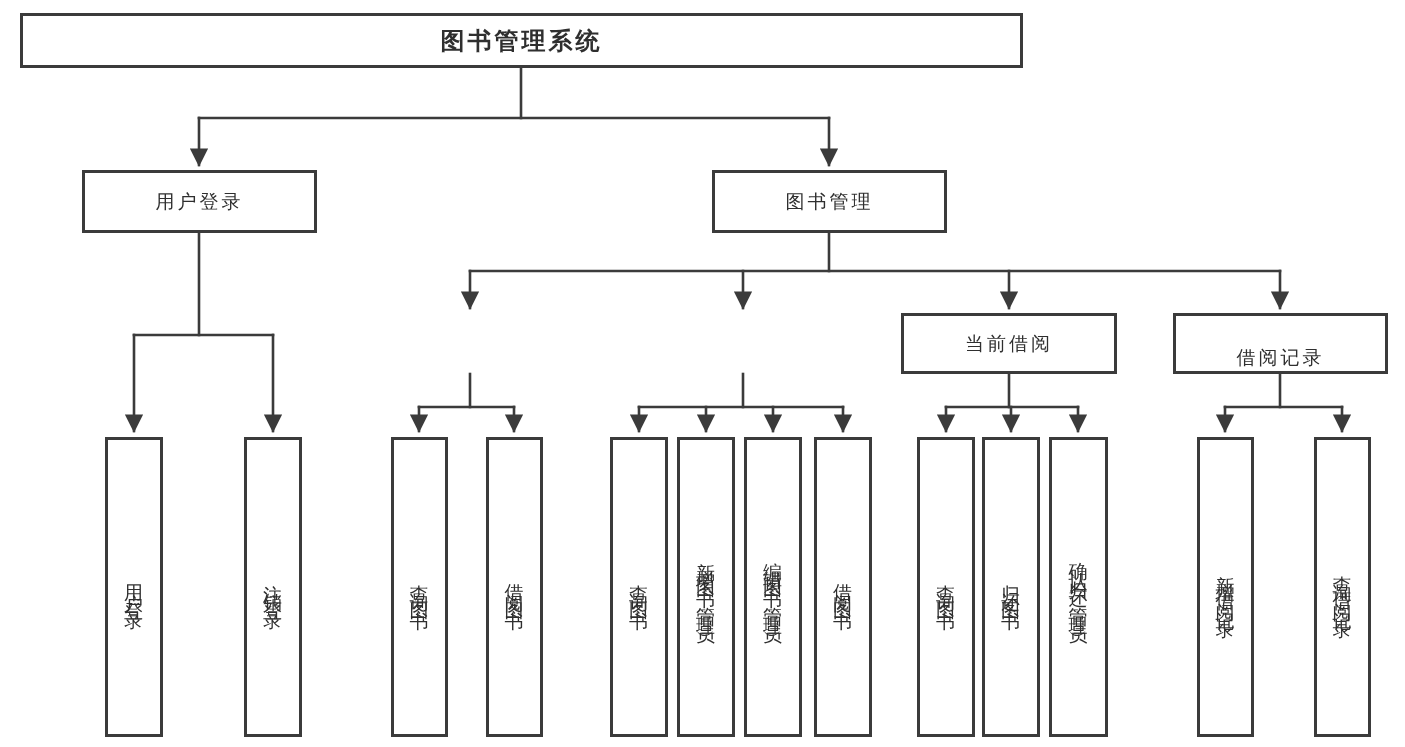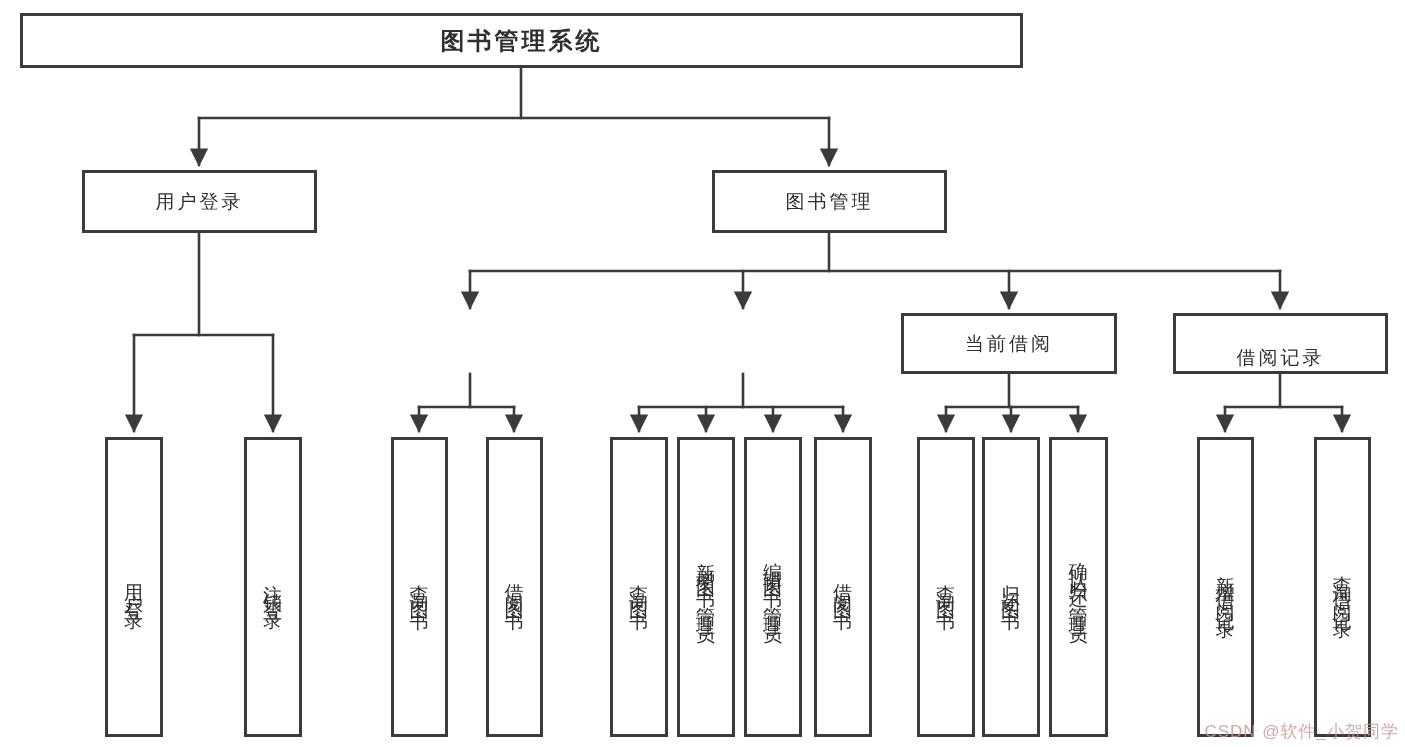--- a/index.html
+++ b/index.html
@@ -181,15 +181,14 @@
   <div class="box leaf" id="l11">
     <span class="v-label">确认归还（管理员）</span>
   </div>
   <div class="box leaf" id="l12">
     <span class="v-label">新增借阅记录</span>
   </div>
   <div class="box leaf" id="l13">
     <span class="v-label">查询借阅记录</span>
   </div>
 
-  <div class="watermark">CSDN @软件_小贺同学</div>
 
 </div>
 
 </body></html>

